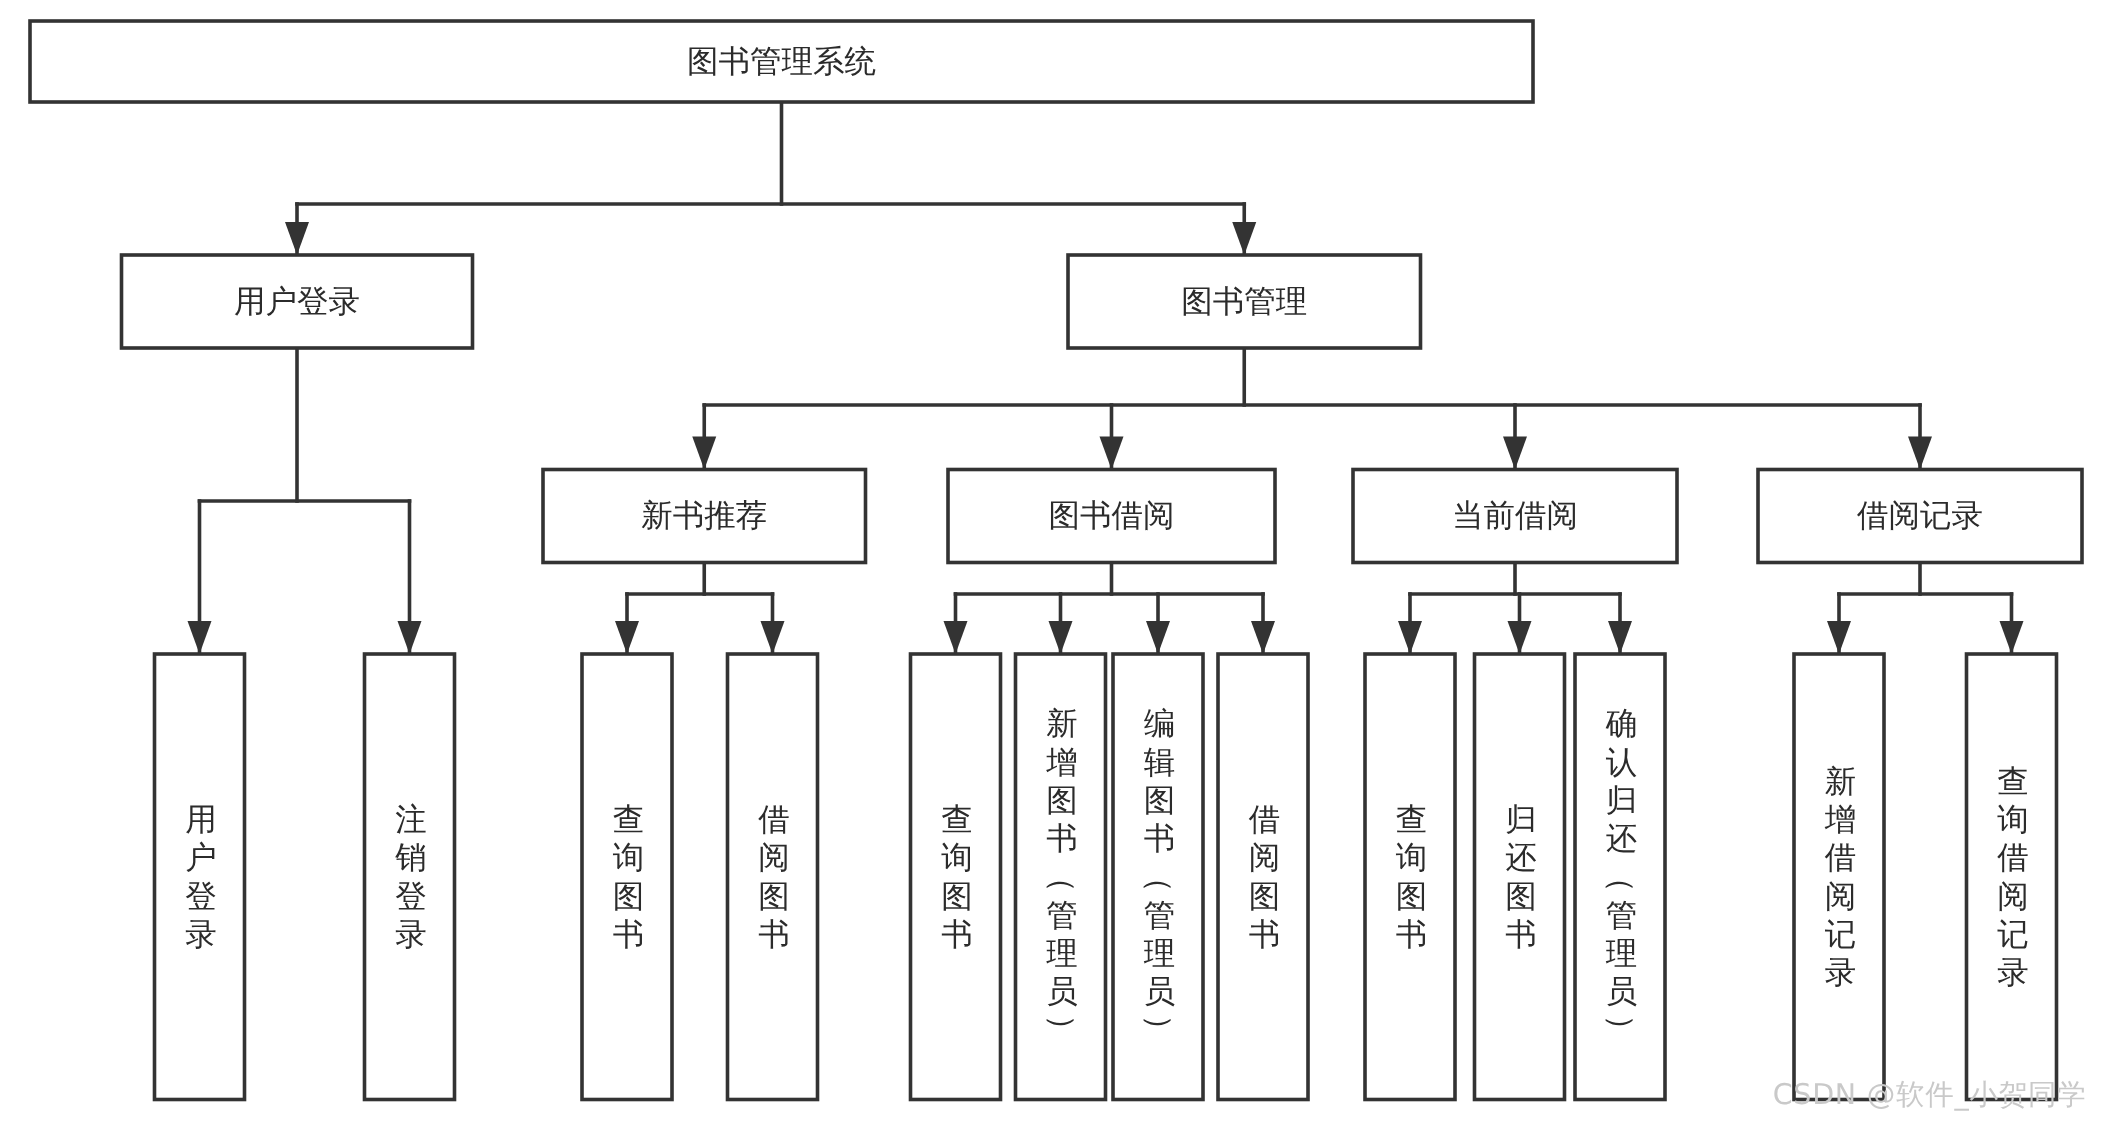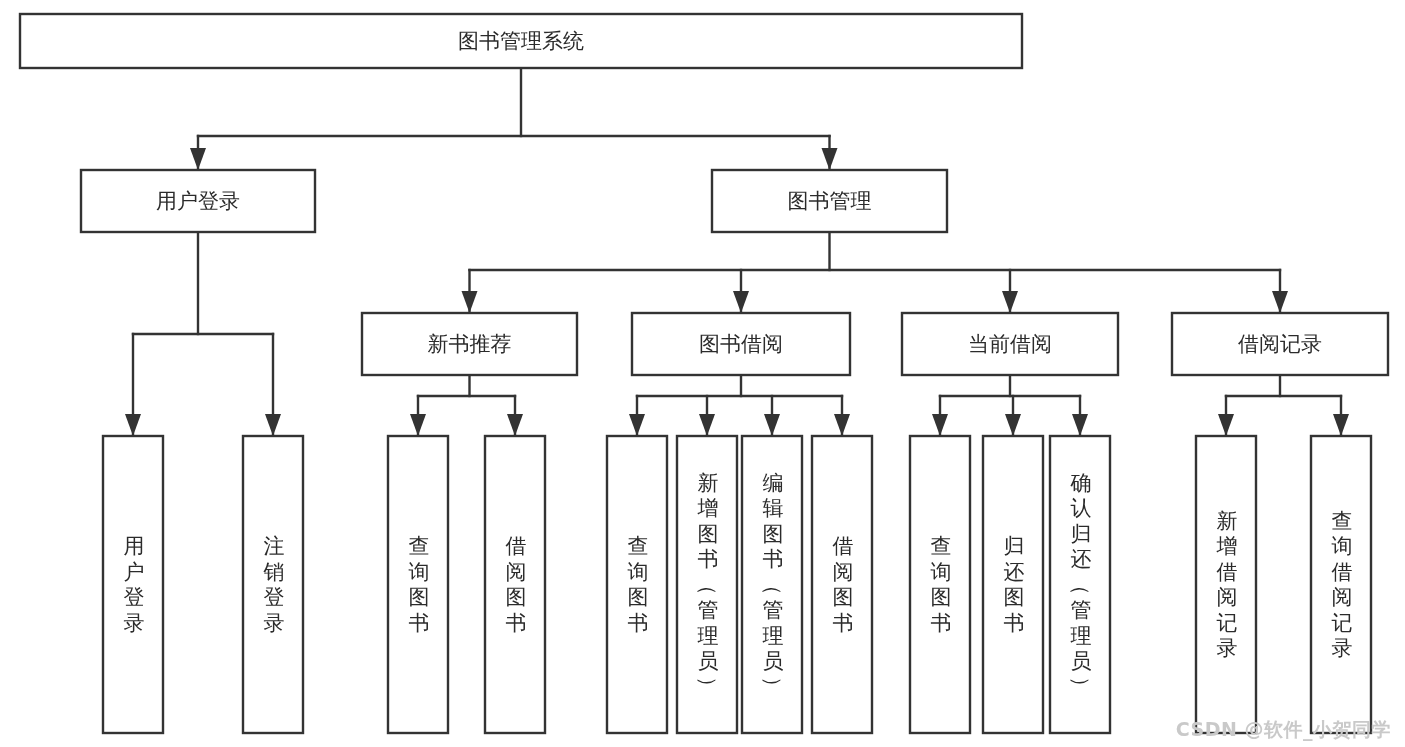--- a/index.html
+++ b/index.html
@@ -59,21 +59,20 @@
   .watermark-text {
     position: absolute;
     right: 14px;
     bottom: 4px;
     font-family: "DejaVu Sans", "Liberation Sans", sans-serif;
     font-size: 19px;
     color: #c9c9c9;
     white-space: nowrap;
     letter-spacing: 0.5px;
     pointer-events: none;
-    font-weight: bold;
   }
 </style>
 </head>
 <body>
 
 <div id="diagram-root">
   <svg class="diagram-canvas" viewBox="0 0 1405 747">
     <g id="connectors-layer">
         <line x1="521" y1="68" x2="521" y2="136" class="connector-line"></line>
         <line x1="198" y1="136" x2="829.5" y2="136" class="connector-line"></line>

